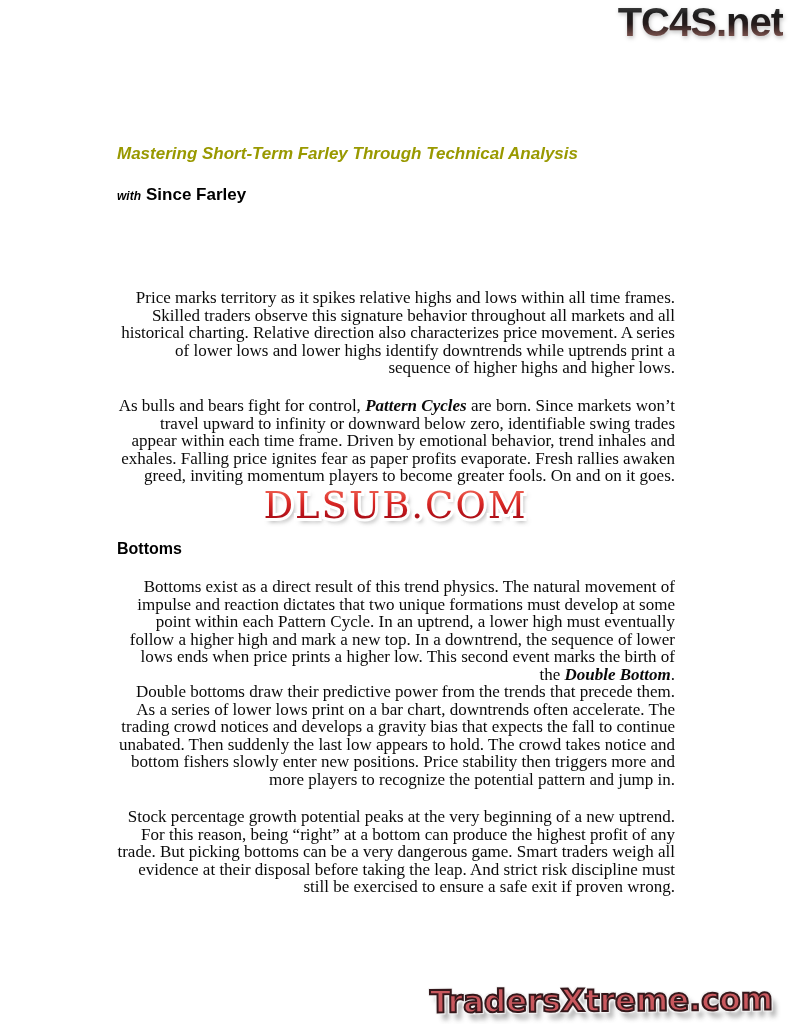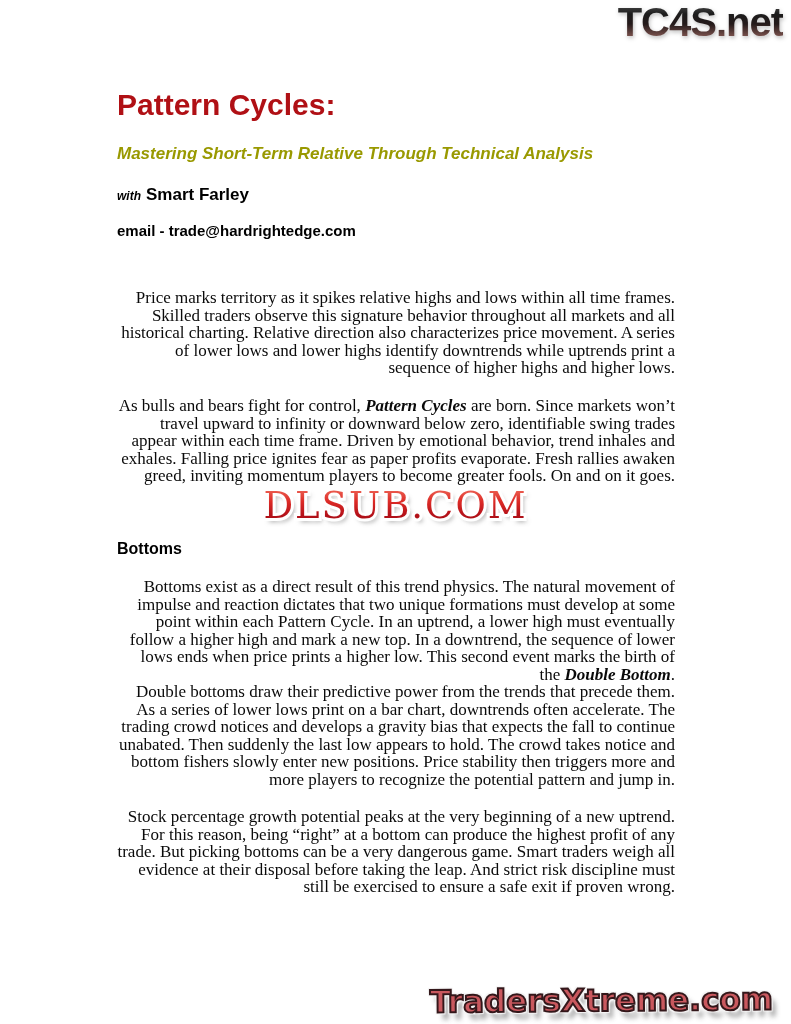--- a/index.html
+++ b/index.html
@@ -90,29 +90,27 @@
     transform:rotate(-0.5deg);
   }
 </style>
 </head>
 <body>
 
 <div class="page">
 
   <div class="tc4s">TC4S.net</div>
 
-  <h1 class="title">Pattern Cycles:</h1>
 
-  <div class="subtitle">Mastering Short-Term Relative Through Technical Analysis</div>
+  <div class="subtitle">Mastering Short-Term Farley Through Technical Analysis</div>
 
   <div class="byline">
-    <span class="with">with</span><span>Smart Farley</span>
+    <span class="with">with</span><span>Since Farley</span>
   </div>
 
-  <div class="email">email - trade@hardrightedge.com</div>
 
   <p class="para" id="p1">Price marks territory as it spikes relative highs and lows within all time frames. Skilled traders observe this signature behavior throughout all markets and all historical charting. Relative direction also characterizes price movement. A series of lower lows and lower highs identify downtrends while uptrends print a sequence of higher highs and higher lows.</p>
 
   <p class="para" id="p2"><span>As bulls and bears fight for control, </span><span class="em-strong">Pattern Cycles</span><span> are born. Since markets won’t travel upward to infinity or downward below zero, identifiable swing trades appear within each time frame. Driven by emotional behavior, trend inhales and exhales. Falling price ignites fear as paper profits evaporate. Fresh rallies awaken greed, inviting momentum players to become greater fools. On and on it goes.</span></p>
 
   <div class="dlsub">
     <span class="dlsub-wrap">
       <span class="dlsub-back">DLSUB.COM</span>
       <span class="dlsub-front">DLSUB.COM</span>
     </span>

